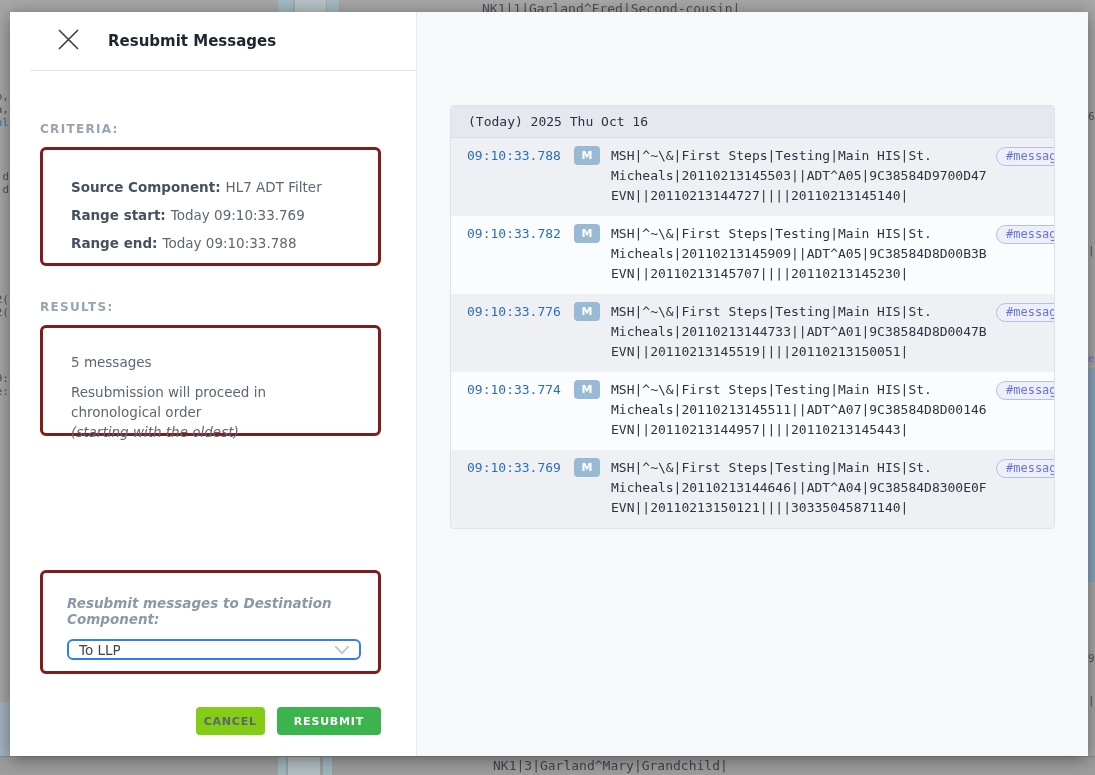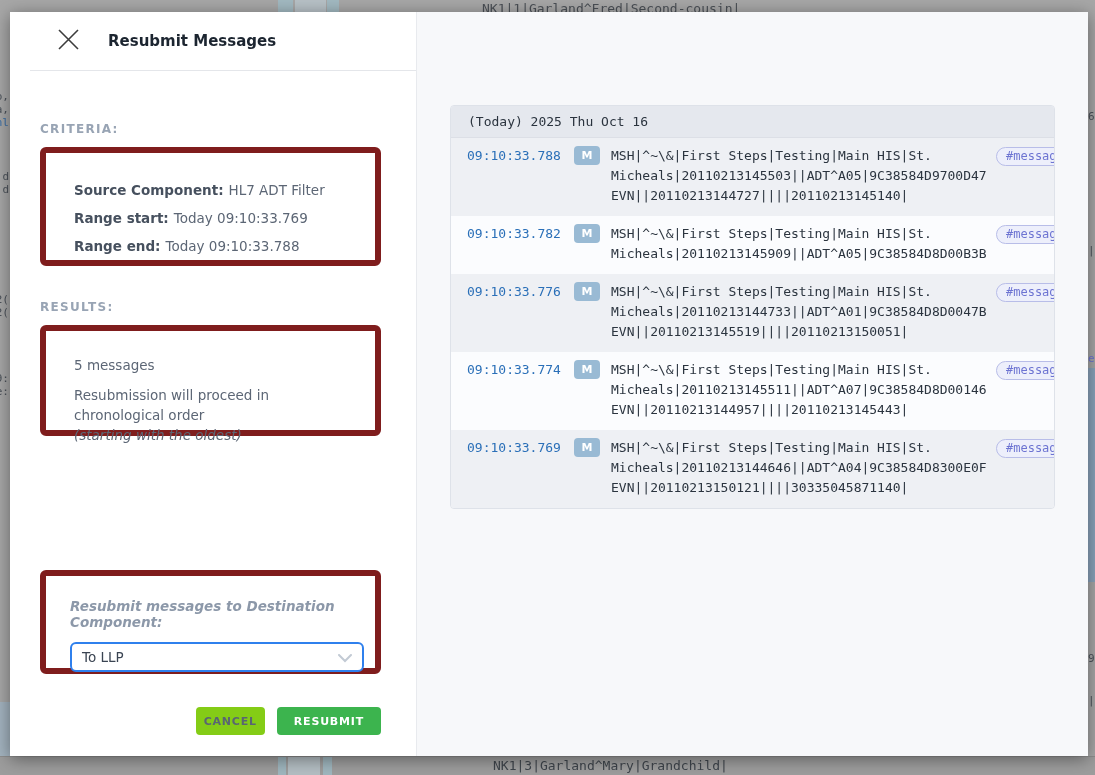--- a/index.html
+++ b/index.html
@@ -28,32 +28,32 @@
 
   
   #left-pane { width:407px; background:#fff; border-right:1px solid #e8eaee; display:flex; flex-direction:column; }
   #dialog-header { height:59px; display:flex; align-items:center; padding-left:25px; border-bottom:1px solid #e4e6ea; flex:0 0 auto;margin-left:20px; }
   #close-btn { width:26px; height:26px; background:none; border:none; cursor:pointer; display:flex; align-items:center; justify-content:center; }
   #dialog-title { margin-left:27px; font-size:15px; font-weight:bold; color:#1c2530; }
 
   #left-body { padding:0 35px 0 30px; }
   .section-label { font-size:12px; letter-spacing:1.3px; color:#98a4b4; font-weight:bold; }
   #criteria-label { margin-top:51px; }
-  .panel-box { border:6px solid #7f1d1d; border-radius:6px; background:#fff; }
+  .panel-box { border:3px solid #7f1d1d; border-radius:6px; background:#fff; }
   #criteria-box { margin-top:11px; height:119px; padding:23px 10px 0 28px; font-size:13.5px; color:#5c6675; }
   .crit-row { line-height:28px; white-space:nowrap; }
   .crit-row b { color:#46505e; margin-right:5px; }
   #results-label { margin-top:34px; }
   #results-box { margin-top:11px; height:111px; padding:23px 18px 0 28px; font-size:13.5px; color:#5c6675; }
   #results-count { line-height:22px; margin-bottom:9px; }
   #results-order { line-height:20px; }
   #results-note  { line-height:20px; font-style:italic; }
   #dest-box { margin-top:134px; height:104px; padding:22px 24px 0 24px; }
   #dest-label { font-size:13.5px; font-weight:bold; color:#8c98a9;font-style:italic; }
-  #dest-select { margin-top:12px; width:294px; height:30px; border:2px solid #2f80ed; border-radius:6px;
+  #dest-select { margin-top:12px; width:294px; height:21px; border:2px solid #2f80ed; border-radius:6px;
                  background:#fff; display:flex; align-items:center; padding:0 10px; cursor:pointer; }
   #dest-select-value { font-size:13.5px; color:#3a4452; flex:1; }
   #button-row { margin-top:33px; display:flex; justify-content:flex-end; gap:12px; padding-right:0; }
   .btn { border:none; border-radius:4px; height:28px; font-family:"DejaVu Sans", sans-serif;
          font-size:11px; font-weight:bold; letter-spacing:0.8px; cursor:pointer; }
   #cancel-btn { background:#84cc16; color:#596573; padding:0 8px; }
   #resubmit-btn { background:#3cb44e; color:#ffffff; padding:0 17px; }
 
   
   #right-pane { flex:1; background:#f7f8fa; }
@@ -174,20 +174,21 @@
         </div>
         <div class="msg-tag">#message</div>
       </div>
 
       <div class="msg-row">
         <div class="msg-time">09:10:33.782</div>
         <div class="msg-badge">M</div>
         <div class="msg-text">
           <div>MSH|^~\&amp;|First Steps|Testing|Main HIS|St.</div>
           <div>Micheals|20110213145909||ADT^A05|9C38584D8D00B3B</div>
+          <div>EVN||20110213145707||||20110213145230|</div>
         </div>
         <div class="msg-tag">#message</div>
       </div>
 
       <div class="msg-row alt">
         <div class="msg-time">09:10:33.776</div>
         <div class="msg-badge">M</div>
         <div class="msg-text">
           <div>MSH|^~\&amp;|First Steps|Testing|Main HIS|St.</div>
           <div>Micheals|20110213144733||ADT^A01|9C38584D8D0047B</div>

